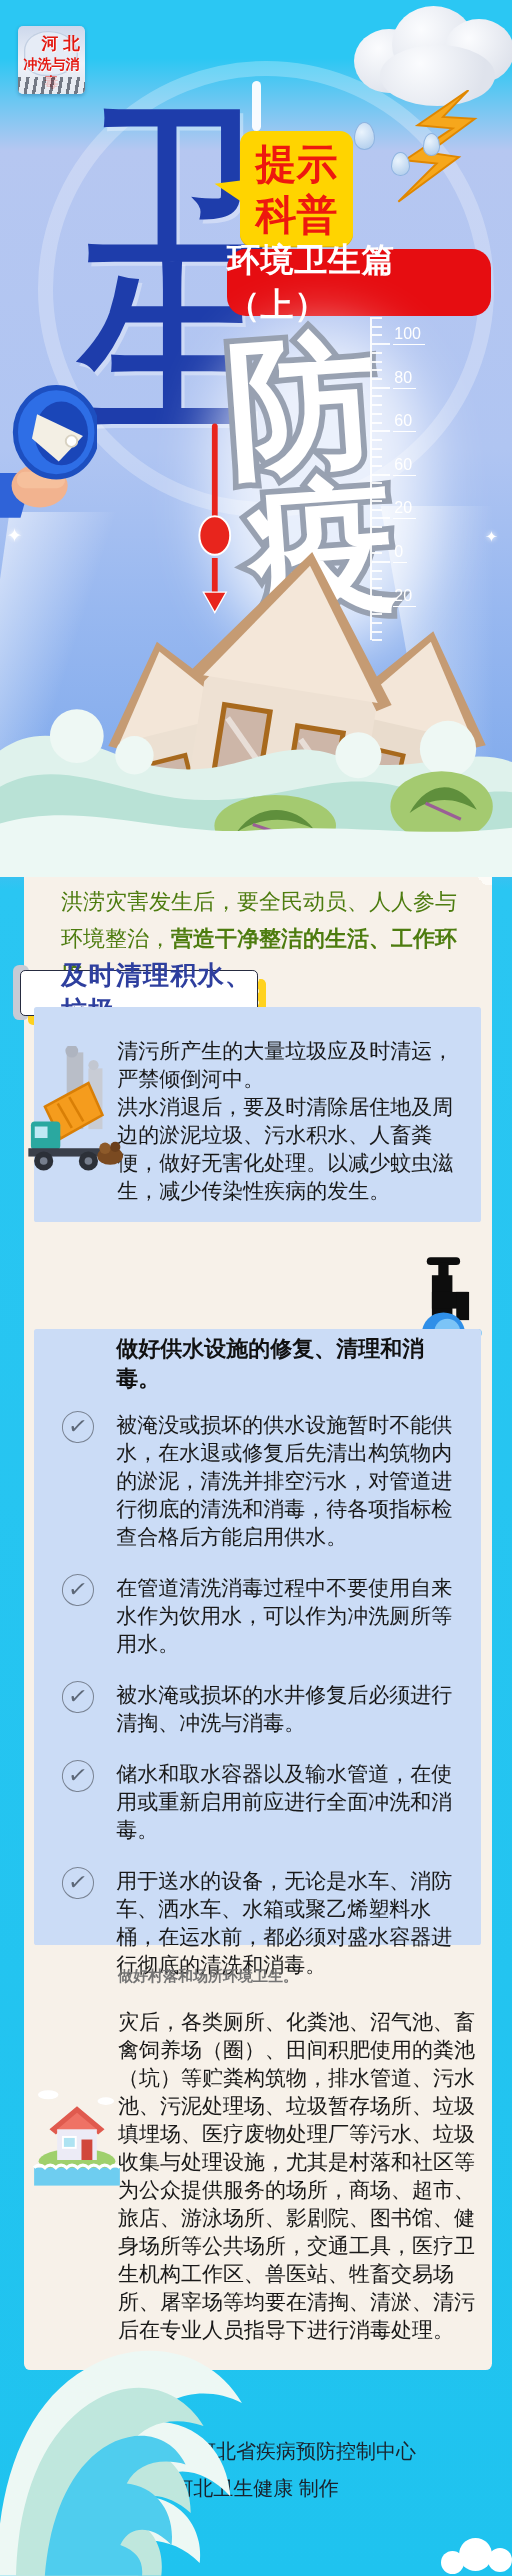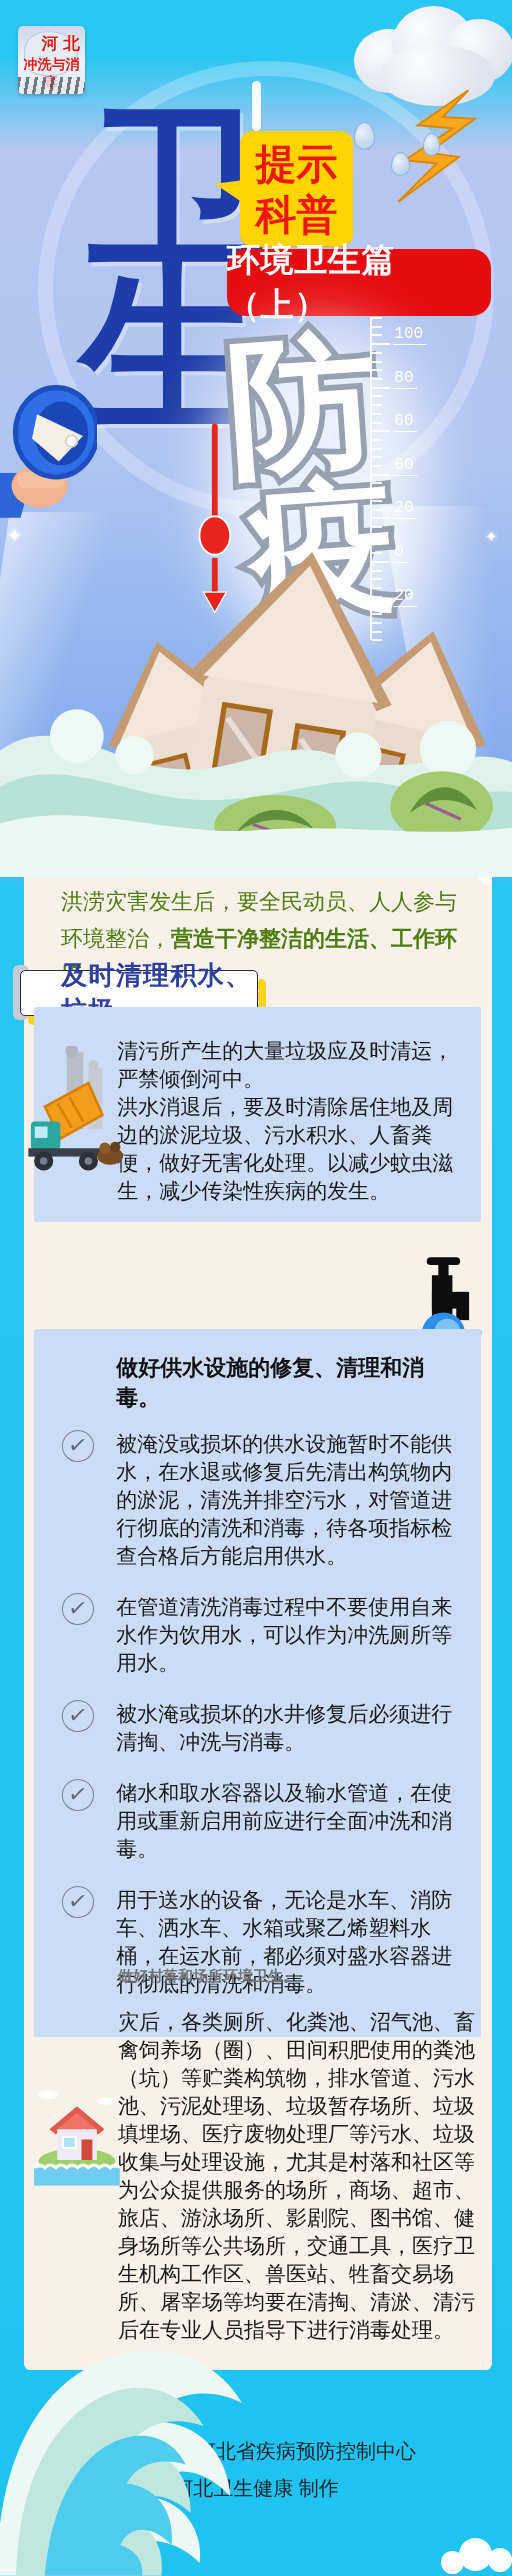--- a/index.html
+++ b/index.html
@@ -46,40 +46,40 @@
   .glow{left:211px;top:330px;width:218px;height:320px;background:rgba(255,255,255,.75);border-radius:45%;filter:blur(29px);}
   .fywrap{left:232px;top:332px;transform:rotate(-4deg);}
   .fy{font-size:149px;line-height:145px;font-weight:900;white-space:pre;}
   .fy div:nth-child(2){margin-left:11.5px;}
   .fy.stroke{color:#98a1b1;-webkit-text-stroke:11.5px #98a1b1;}
   .fy.fill{position:absolute;left:0;top:0;color:#fff;}
   
   .ruler{left:370px;top:317px;width:77px;height:333px;}
   .ruler .rline{position:absolute;left:0;top:0;width:1.9px;height:323px;background:rgba(255,255,255,.9);}
   .ruler .tick{position:absolute;left:1.9px;height:1.9px;background:rgba(255,255,255,.88);}
-  .ruler .rlabel{position:absolute;left:23px;font-family:Liberation Mono, monospace;
+  .ruler .rlabel{position:absolute;left:23px;font-family:Liberation Sans, sans-serif;
     font-size:16px;color:#fff;border-bottom:1.3px solid #fff;padding:0 3.8px 0.6px 1.3px;}
   
   .pin{left:189px;top:420px;}
   
   .card{left:24px;top:815px;width:468px;height:1555px;background:#f7f1e9;border-radius:6.4px;}
   .curl{position:absolute;right:0;top:0;width:70px;height:70px;border-radius:0 6.4px 0 0;
     background:linear-gradient(225deg,#49a398 0 30%,#e7f3ee 30% 42%,#fdfbf7 42% 55%,#f7f1e9 55%);}
   .intro{position:absolute;left:37px;top:68px;width:410px;font-size:22px;line-height:37px;color:#4d7c0f;}
   .intro b{font-weight:900;}
   .sechead{position:absolute;left:-3.8px;width:238px;height:46px;}
   .sechead .shadow{position:absolute;left:7.7px;top:9px;width:100%;height:100%;background:#ffd21e;border-radius:5.1px;
     background-image:radial-gradient(circle,rgba(255,255,255,.95) 1.9px,transparent 2.6px);background-size:18px 11.5px;background-position:3.8px 6.4px;}
   .sechead .tab{position:absolute;left:-7.7px;top:-5.1px;width:16.7px;height:55px;background:#c6cbd5;border-radius:6.4px;}
   .sechead .box{position:absolute;left:0;top:0;width:100%;height:100%;background:#fff;border:1.9px solid #262b40;border-radius:5.1px;
     display:flex;align-items:center;padding-left:40px;box-sizing:border-box;
     color:#2e3f9e;font-weight:900;font-size:26px;letter-spacing:1.3px;}
   .panel{position:absolute;left:10.2px;width:447px;background:#cbdcf6;border-radius:2.6px;box-sizing:border-box;}
   .panel1{top:192px;height:215px;padding:29.5px 10.2px 0 83px;}
-  .panel2{top:514px;height:708px;padding:19px 9px 0 0;}
+  .panel2{top:514px;height:616px;padding:0 9px 0 0;}
   .ptext{font-size:21px;line-height:28px;color:#191919;}
   .sub{margin:5.1px 10.2px 0 82px;font-size:22px;font-weight:900;color:#111;}
   .bullet{position:relative;margin:23px 9px 0 82px;}
   .bullet.first{margin-top:16.7px;}
   .chk{position:absolute;left:-54px;top:0px;width:29.5px;height:29.5px;border:1.9px solid #7a8494;border-radius:50%;
     color:#5d6878;font-size:23px;font-weight:bold;line-height:28px;text-align:center;transform:rotate(8deg);}
   .sub2{position:absolute;left:94px;top:1152px;font-size:15px;font-weight:900;color:#737373;font-family:Liberation Serif, serif;}
   .para2{position:absolute;left:94px;top:1193px;width:366px;}
   .icon-truck{position:absolute;left:2.6px;top:231px;}
   .icon-faucet{position:absolute;right:1.3px;top:441px;}

